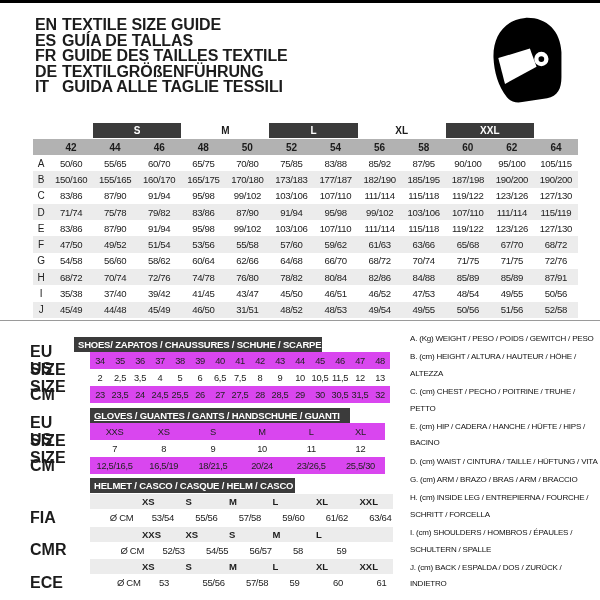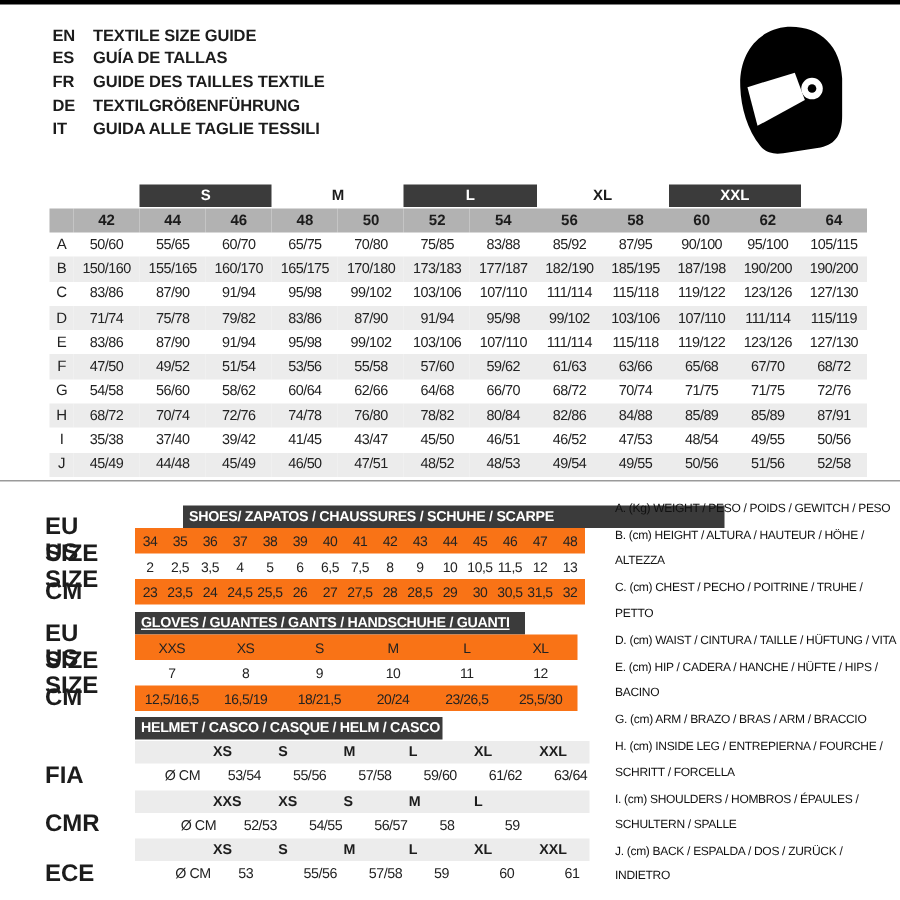--- a/index.html
+++ b/index.html
@@ -6,21 +6,21 @@
   html,body { width:600px; height:600px; }
   body {
     position:relative; background:#ffffff; overflow:hidden;
     font-family:"Liberation Sans", sans-serif; color:#1c1c1c;
   }
   .top-line { position:absolute; top:0; left:0; width:600px; height:3px; background:#000; }
 
   
   .lang-block { position:absolute; left:35px; top:16px; }
   .lang-row { display:grid; grid-template-columns:27px auto; height:15.6px; align-items:center; }
-  .lang-code, .lang-title { font-weight:700; font-size:11px; letter-spacing:-0.1px; white-space:nowrap; }
+  .lang-code, .lang-title { font-weight:700; font-size:16px; letter-spacing:-0.1px; white-space:nowrap; }
 
   
   .helmet-icon { position:absolute; left:486px; top:16px; width:82px; height:88px; }
 
   
   .textile { position:absolute; left:33px; top:123px; width:545px; }
   .t-row { display:grid; grid-template-columns:16px repeat(12, 1fr); }
   .t-row > div { display:flex; align-items:center; justify-content:center; }
   .group-row { height:15px; margin-bottom:1px; }
   .group-cell { grid-column:span 2; font-weight:700; font-size:10px; }
@@ -37,24 +37,24 @@
 
   
   .dark-bar { background:#3b3b3b; color:#fff; font-weight:700; font-size:9.5px;
               letter-spacing:-0.2px; height:15px; display:flex; align-items:center;
               padding-left:4px; white-space:nowrap; }
   .srow { display:flex; height:17px; align-items:stretch; }
   .side-label { width:60px; display:flex; align-items:center; font-weight:700; font-size:16px; }
   .cells { display:grid; }
   .cells > div { display:flex; align-items:center; justify-content:center;
                  font-size:9.3px; font-weight:400; letter-spacing:-0.3px; color:#222; }
-  .cells.striped { background:#f97316; }
+  .cells.striped { background:#d946ef; }
 
   .shoes  { position:absolute; left:30px; top:337px; width:365px; }
-  .shoes .dark-bar { margin-left:92px; width:361px; }
+  .shoes .dark-bar { margin-left:44px; width:248px; }
   .shoes .cells { width:300px; grid-template-columns:repeat(15, 1fr); }
 
   .gloves { position:absolute; left:30px; top:408px; width:365px; }
   .gloves .dark-bar { margin-left:60px; width:260px;text-decoration:underline; }
   .gloves .cells { width:295px; grid-template-columns:repeat(6, 1fr); }
 
   .helmet-table { position:absolute; left:30px; top:478px; width:370px;text-align:center; }
   .helmet-table .dark-bar { margin-left:60px; width:205px; margin-bottom:1px; }
   .h-sizerow { margin-left:60px; width:303px; height:15px; background:#ececec;
                display:grid; grid-template-columns:42px repeat(6, 43.5px); }
@@ -263,21 +263,21 @@
       <div>48/54</div>
       <div>49/55</div>
       <div>50/56</div>
     </div>
     <div class="t-row data-row stripe">
       <div class="rlabel">J</div>
       <div>45/49</div>
       <div>44/48</div>
       <div>45/49</div>
       <div>46/50</div>
-      <div>47/51</div>
+      <div>31/51</div>
       <div>48/52</div>
       <div>48/53</div>
       <div>49/54</div>
       <div>49/55</div>
       <div>50/56</div>
       <div>51/56</div>
       <div>52/58</div>
     </div>
   </section>
 
@@ -452,19 +452,19 @@
           <div>61</div>
         </div>
       </div>
     </div>
 </section>
 
 <aside class="legend">
     <div class="legend-item">A. (Kg) WEIGHT / PESO / POIDS / GEWITCH / PESO</div>
     <div class="legend-item">B. (cm) HEIGHT / ALTURA / HAUTEUR / HÖHE / ALTEZZA</div>
     <div class="legend-item">C. (cm) CHEST / PECHO / POITRINE / TRUHE / PETTO</div>
+    <div class="legend-item">E. (cm) HIP / CADERA / HANCHE / HÜFTE / HIPS / BACINO</div>
     <div class="legend-item">D. (cm) WAIST / CINTURA / TAILLE / HÜFTUNG / VITA</div>
-    <div class="legend-item">E. (cm) HIP / CADERA / HANCHE / HÜFTE / HIPS / BACINO</div>
     <div class="legend-item">G. (cm) ARM / BRAZO / BRAS / ARM / BRACCIO</div>
     <div class="legend-item">H. (cm) INSIDE LEG / ENTREPIERNA / FOURCHE / SCHRITT / FORCELLA</div>
     <div class="legend-item">I. (cm) SHOULDERS / HOMBROS / ÉPAULES / SCHULTERN / SPALLE</div>
     <div class="legend-item">J. (cm) BACK / ESPALDA / DOS / ZURÜCK / INDIETRO</div>
   </aside>
 
 </body></html>

